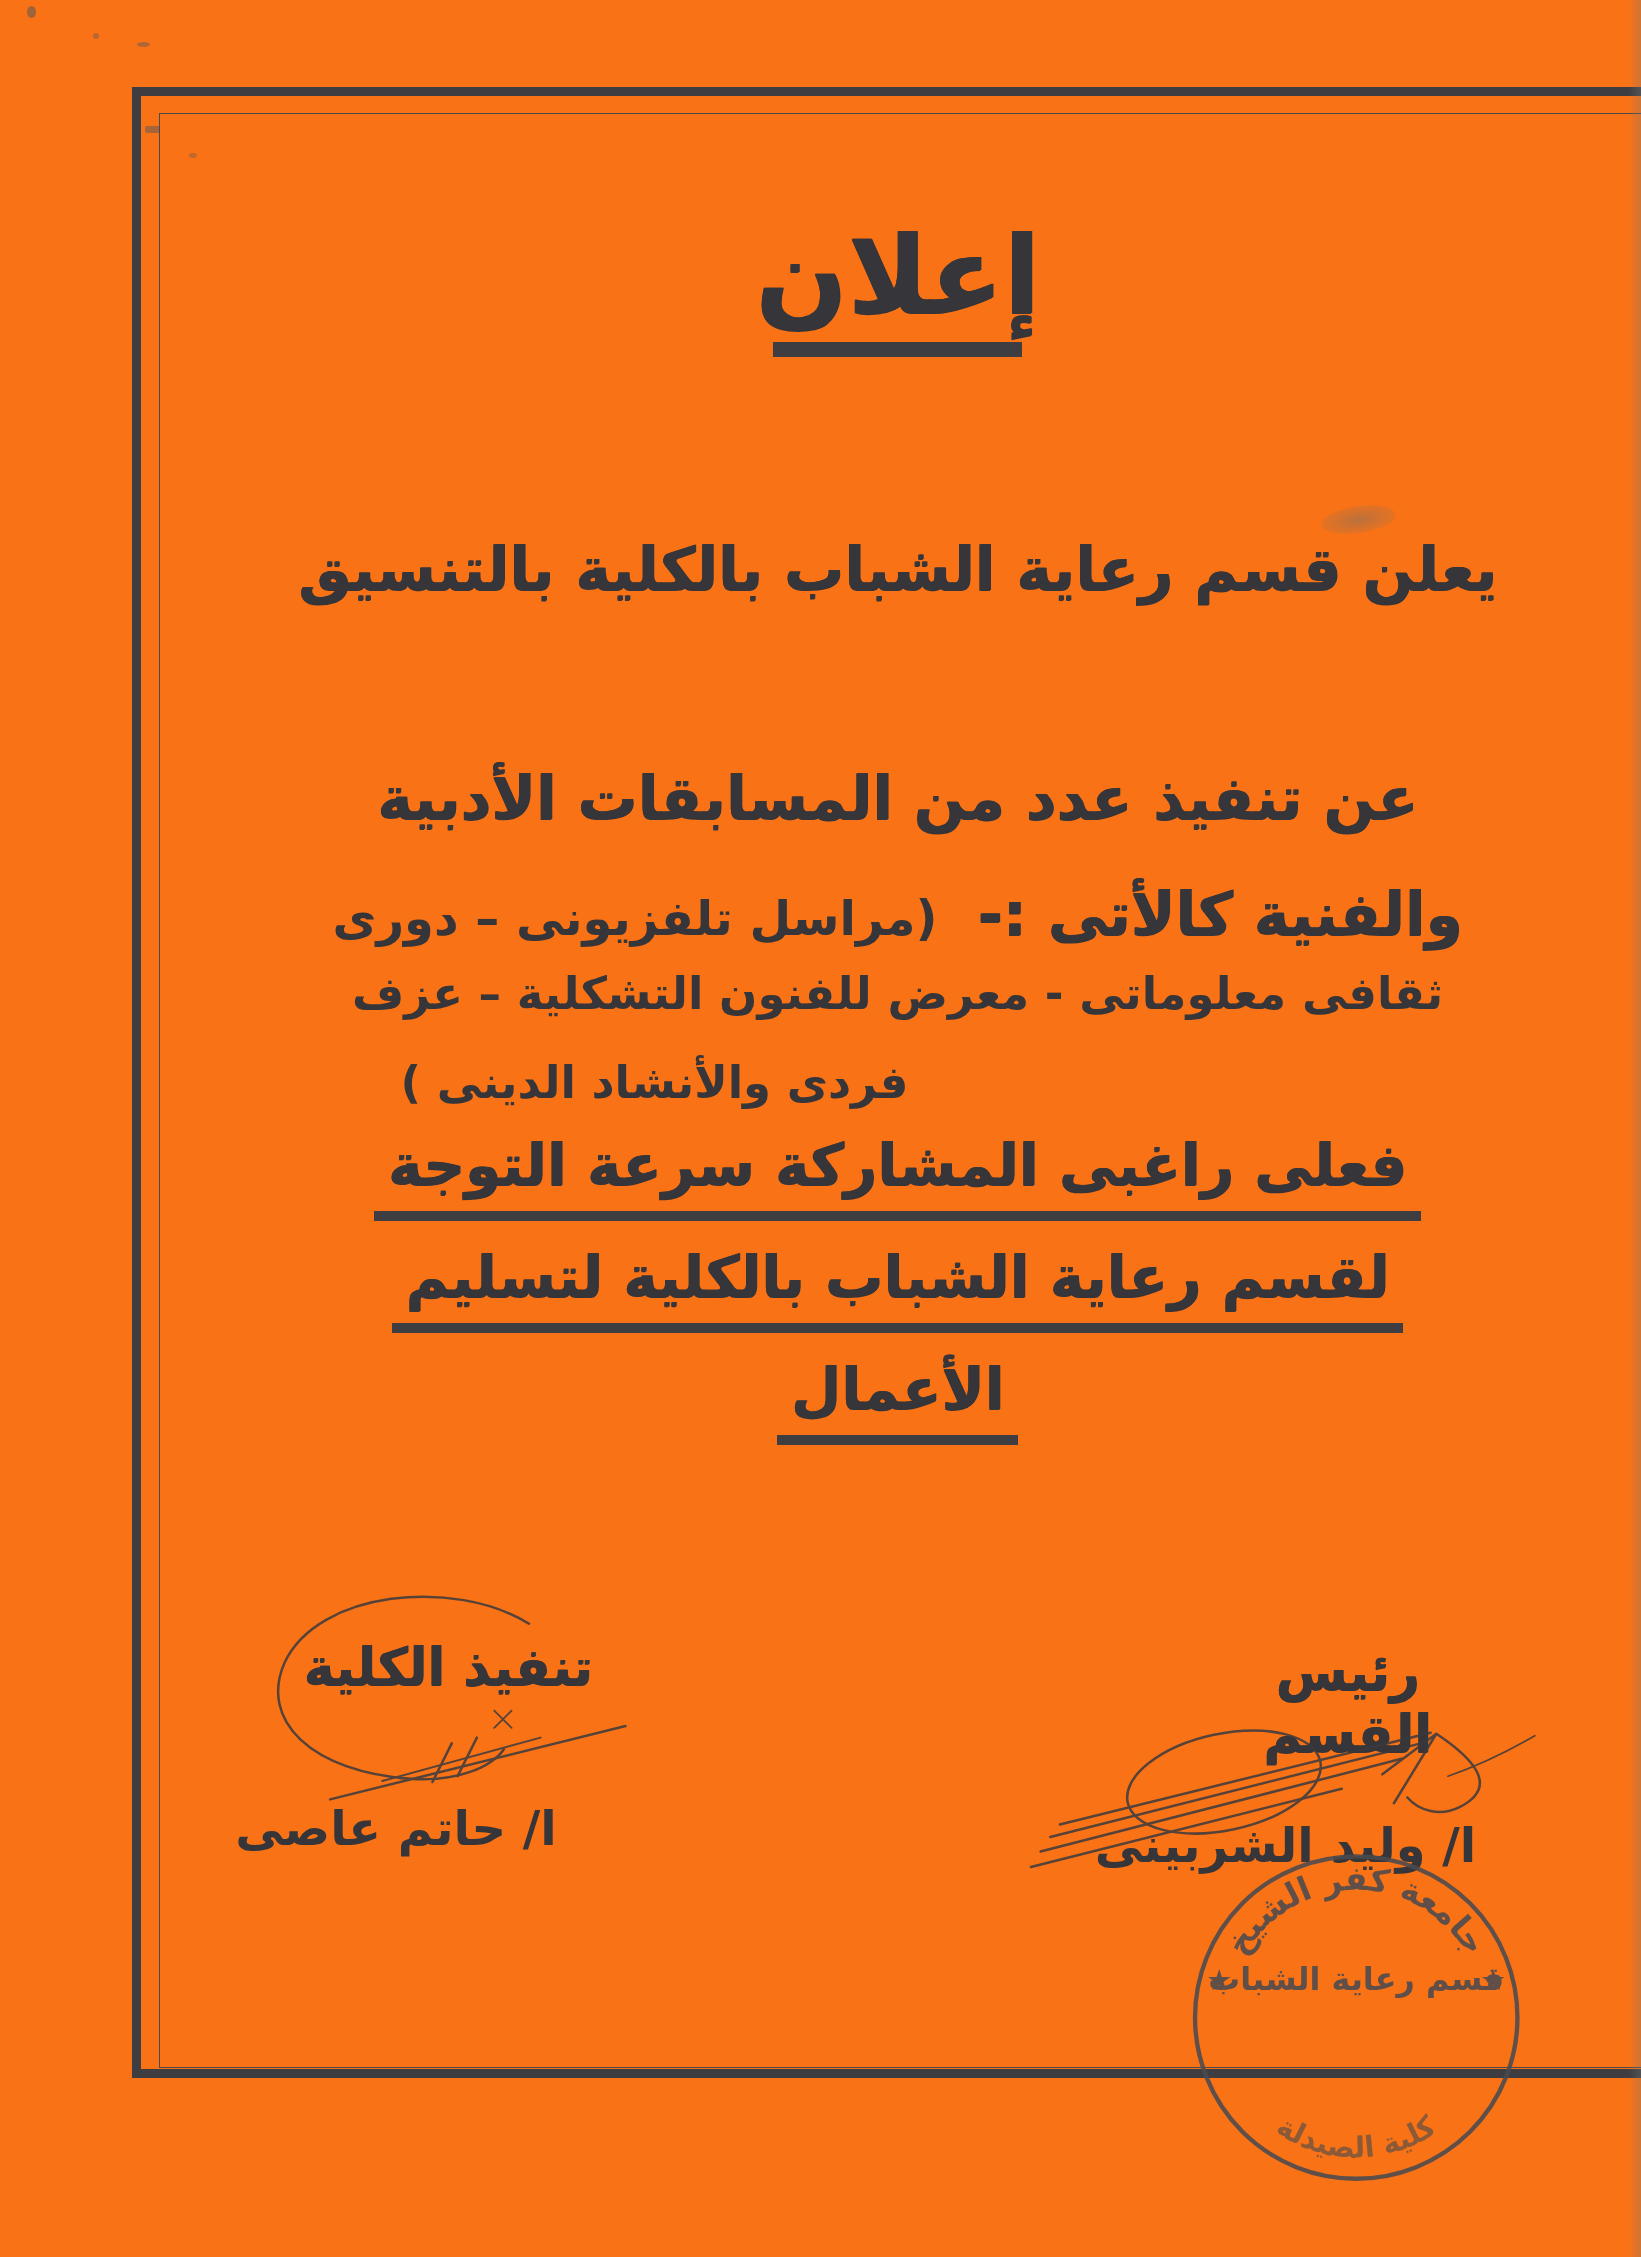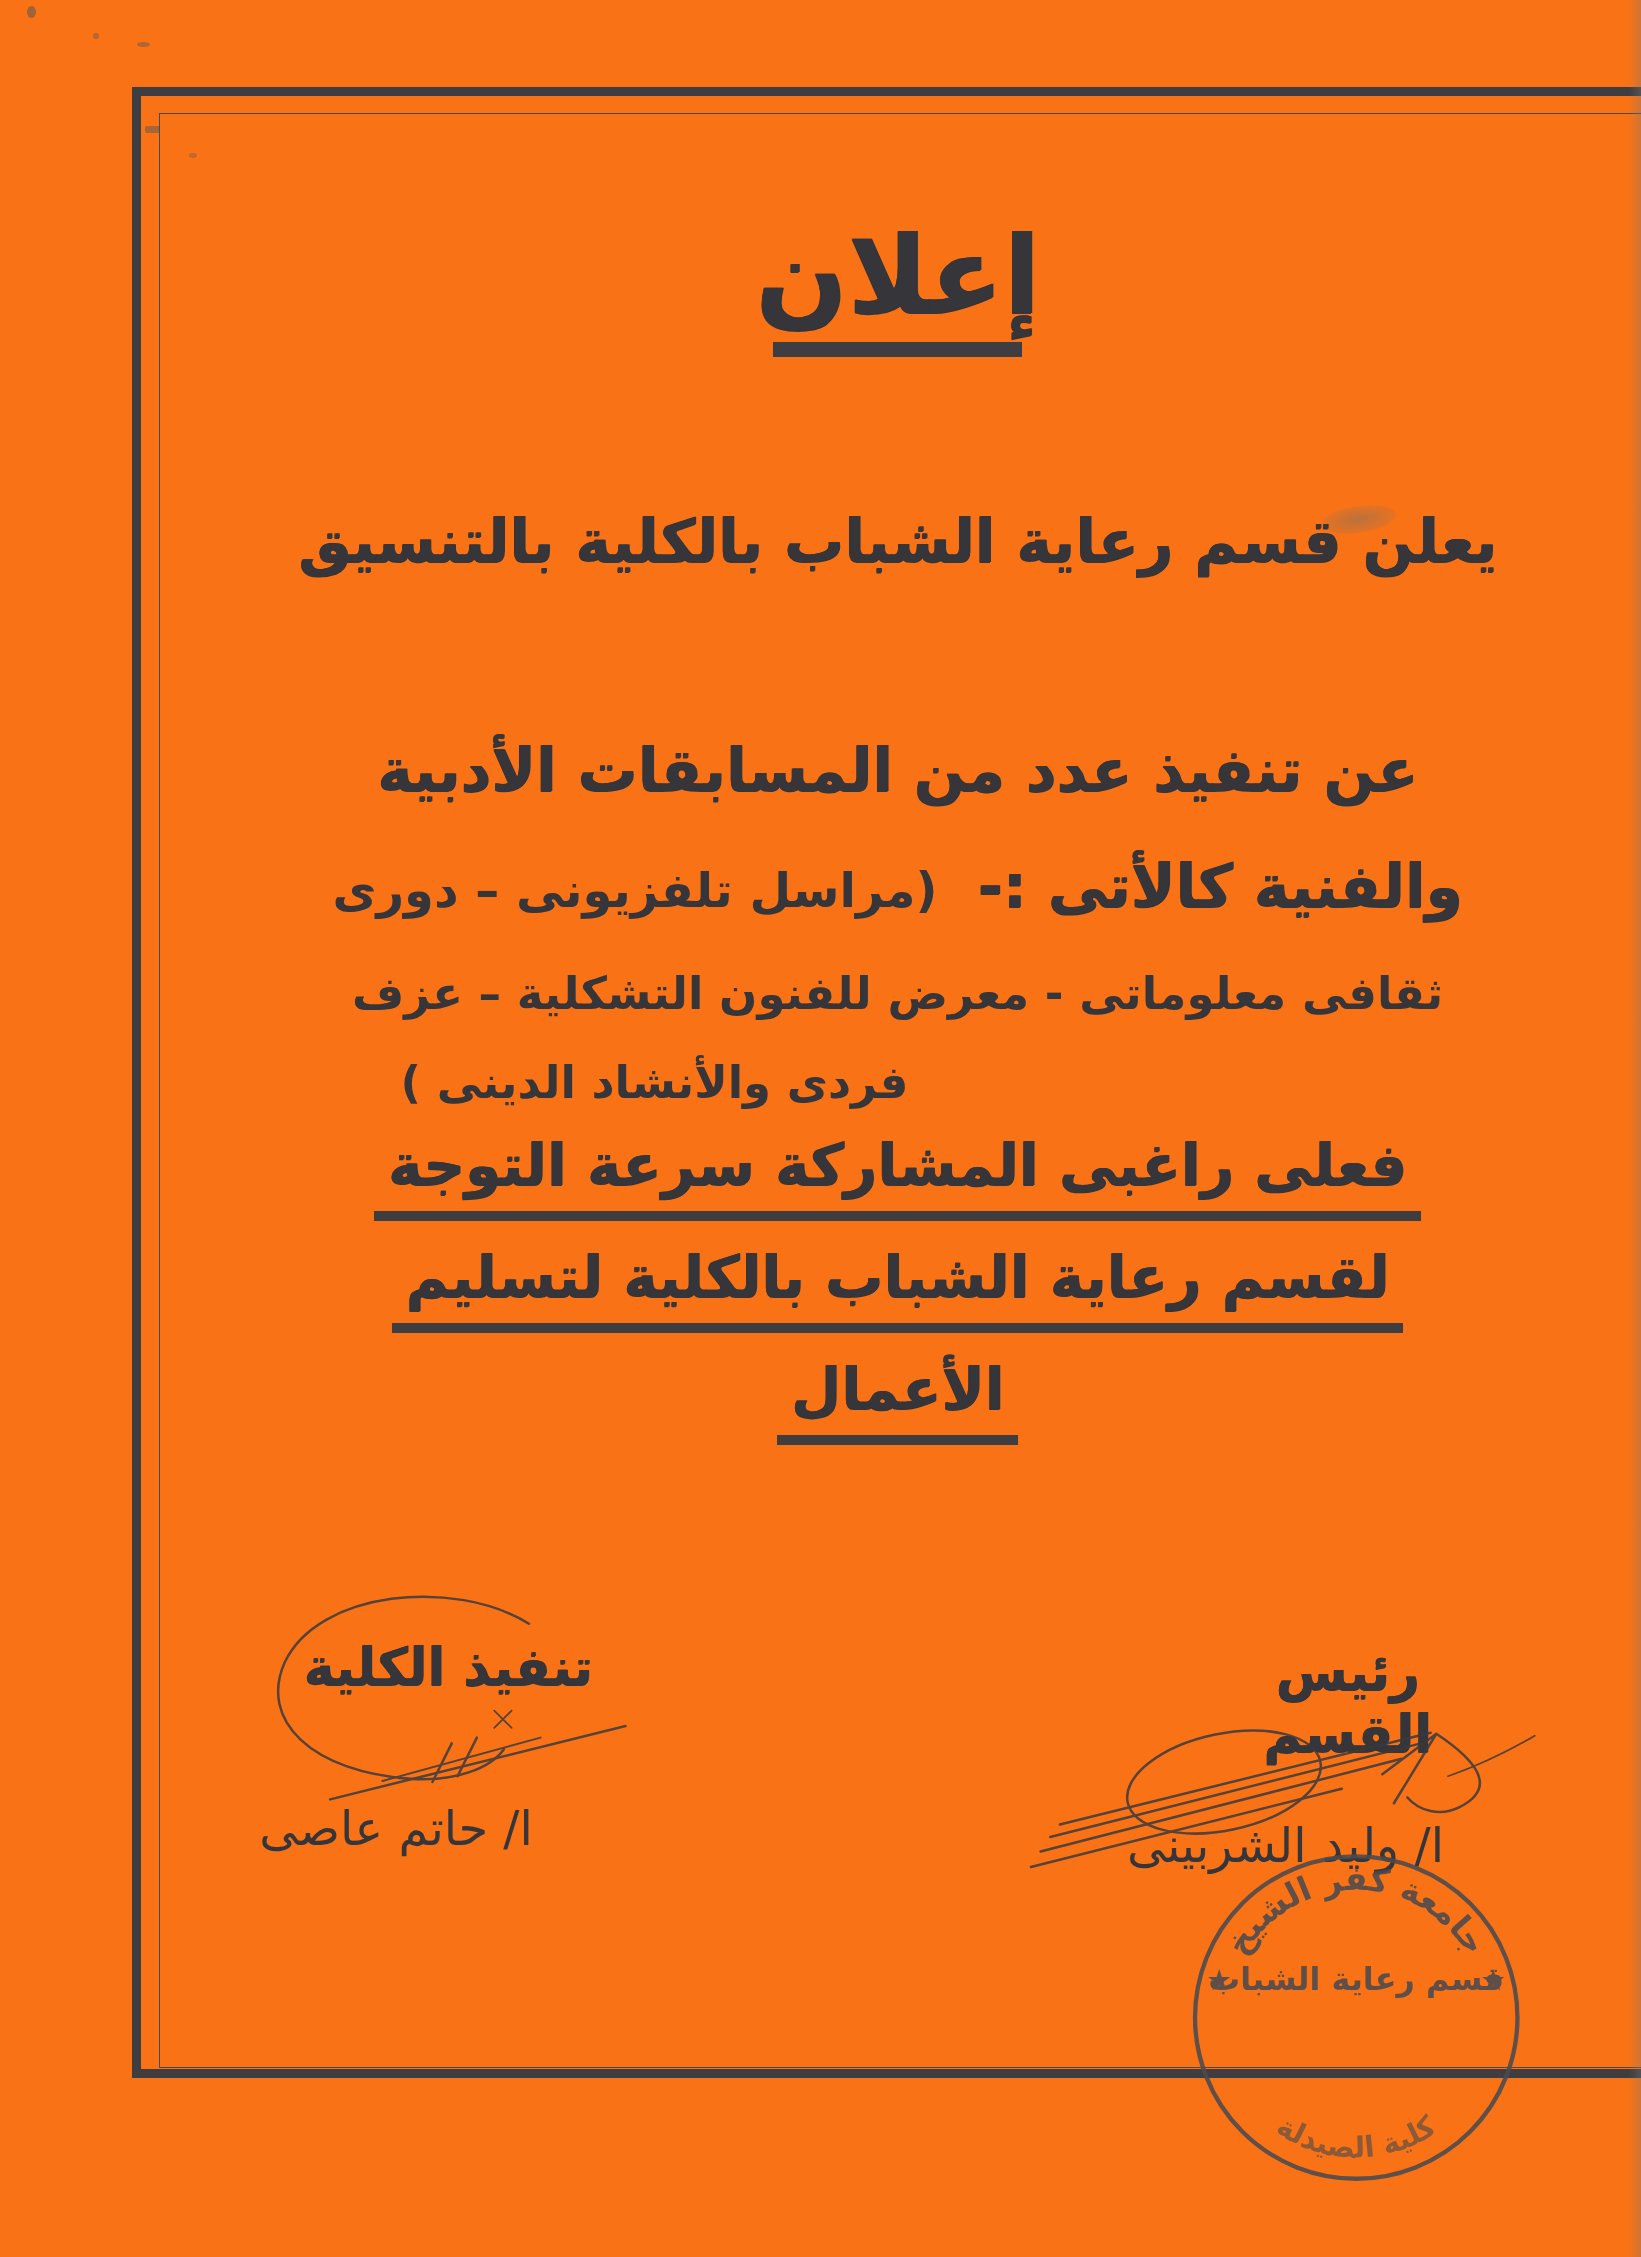--- a/index.html
+++ b/index.html
@@ -38,38 +38,38 @@
   }
   
   .tline {
     position:absolute; left:154px; right:0;
     text-align:center; direction:rtl;
     color:#35353a;
     font-weight:bold;
     white-space:nowrap;
   }
   .heavy { text-shadow:0.9px 0 0 currentColor, 0 0.6px 0 currentColor; }
-  .fs-big   { font-size:60px; line-height:1.15; }
+  .fs-big   { font-size:60px; line-height:1.15;margin-top:28px; }
   .fs-small { font-size:45px; line-height:1.2; }
   .fs-sign  { font-size:52px; line-height:1.2; }
   .title-wrap { position:absolute; left:154px; right:0; top:214px; text-align:center; }
   .title-text {
     display:inline-block; font-size:108px; line-height:1.15; font-weight:bold;
     text-shadow:1.2px 0 0 currentColor, 0 0.8px 0 currentColor;
   }
   .title-bar { width:249px; height:15.4px; background:#3e3e42; margin:3.9px auto 0; }
   .uline {
     display:inline-block;
     border-bottom:10.6px solid #3e3e42;
     padding:0 13.5px 12.6px 13.5px;
   }
   .mixed-b { font-size:48px; font-weight:bold; }
   .shift-left { transform:translateX(-243px); }
   .sig-role { position:absolute; direction:rtl; text-align:center; font-weight:bold; }
-  .sig-name { position:absolute; direction:rtl; text-align:center; font-weight:normal; font-size:48px; }
+  .sig-name { position:absolute; direction:rtl; text-align:center; font-weight:bold; font-size:48px; }
   svg.overlay { position:absolute; left:0; top:0; pointer-events:none; }
   .stamp-text { font-weight:bold; fill:#4b4b4f; }
 </style>
 </head>
 <body>
 
 <div class="page">
 
   <div class="speck" style="left:27px; top:5.8px; width:8.7px; height:12.6px; opacity:.55;"></div>
   <div class="speck" style="left:93px; top:33px; width:5.8px; height:5.8px; opacity:.4;"></div>

